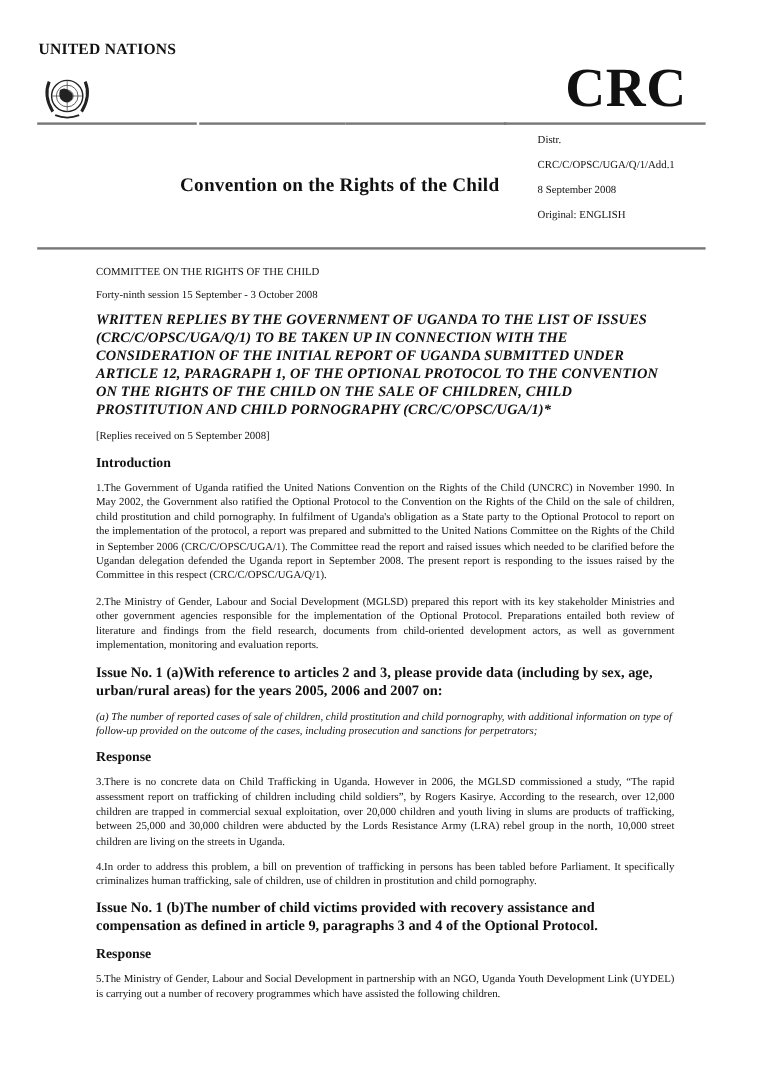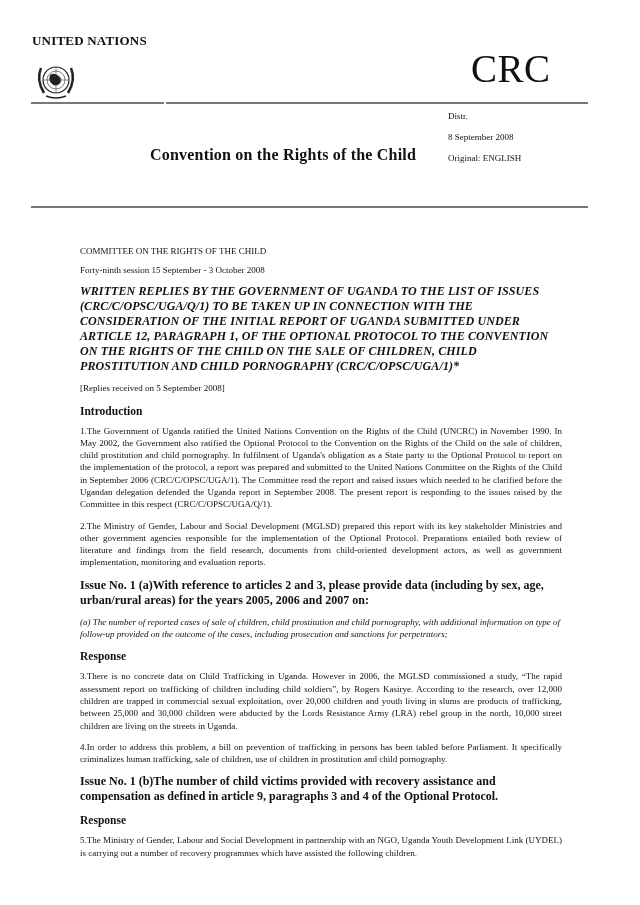--- a/index.html
+++ b/index.html
@@ -1,31 +1,31 @@
 <!DOCTYPE html>
 <html><head>
   <meta charset="utf-8">
   <style>
     html, body { margin: 0; padding: 0; background: #ffffff; }
     body { width: 640px; height: 905px; position: relative; overflow: hidden;
            font-family: "Liberation Serif", "DejaVu Serif", serif; color: #111; }
     .abs { position: absolute; }
     .org { left: 32px; top: 33px; font-size: 13px; font-weight: bold; letter-spacing: 0.2px; }
     .logo { left: 32px; top: 60px; width: 48px; height: 42px; }
-    .symbol { left: 471px; top: 46px; font-size: 39px; font-weight: normal; letter-spacing: 0.5px; }
+    .symbol { left: 471px; top: 46px; font-size: 46px; font-weight: bold; letter-spacing: 0.5px; }
     .rule { position: absolute; height: 2px; background: #777; }
     .rule-top-left { left: 31px; top: 102px; width: 133px; }
     .rule-top-right { left: 166px; top: 102px; width: 122px; }
     .rule-top-right2 { left: 420px; top: 102px; width: 168px; }
     .rule-top-mid { left: 288px; top: 102px; width: 134px; }
     .rule-bottom { left: 31px; top: 206px; width: 557px; }
     .title { left: 150px; top: 146px; font-size: 16px; font-weight: bold; letter-spacing: 0.2px; }
     .meta { left: 448px; top: 106px; font-size: 9px; line-height: 21px; }
     .meta div { white-space: nowrap; }
-    .content { left: 80px; top: 220px; width: 482px; margin-top: 25px; }
+    .content { left: 80px; top: 220px; width: 482px; }
     .small { font-size: 9px; line-height: 12.5px; margin: 0 0 6px 0; }
     .doc-heading { font-size: 12px; font-weight: bold; line-height: 15px; margin: 8px 0 8px 0; letter-spacing: 0.1px; font-style: italic; }
     .section { font-size: 11.5px; font-weight: bold; margin: 10px 0 8px 0; }
     .para { font-size: 9px; line-height: 12.3px; margin: 0 0 9px 0; text-align: justify; }
     .issue { font-size: 12px; font-weight: bold; line-height: 15px; margin: 6px 0 8px 0; }
     .italic-q { font-size: 9px; line-height: 12.3px; font-style: italic; font-weight: normal; margin: 0 0 10px 0; }
   </style>
 </head>
 <body>
 
@@ -49,20 +49,21 @@
 
 <div class="rule rule-top-left"></div>
 <div class="rule rule-top-right"></div>
 <div class="rule rule-top-mid"></div>
 <div class="rule rule-top-right2"></div>
 
 <div class="abs title">Convention on the Rights of the Child</div>
 
 <div class="abs meta">
   <div>Distr.</div>
+  <div>CRC/C/OPSC/UGA/Q/1/Add.1</div>
   <div>8 September 2008</div>
   <div>Original: ENGLISH</div>
 </div>
 
 <div class="rule rule-bottom"></div>
 
 <div class="abs content">
   <p class="small">COMMITTEE ON THE RIGHTS OF THE CHILD</p>
   <p class="small">Forty-ninth session 15 September - 3 October 2008</p>
   <p class="doc-heading">WRITTEN REPLIES BY THE GOVERNMENT OF UGANDA TO THE LIST OF ISSUES (CRC/C/OPSC/UGA/Q/1) TO BE TAKEN UP IN CONNECTION WITH THE CONSIDERATION OF THE INITIAL REPORT OF UGANDA SUBMITTED UNDER ARTICLE 12, PARAGRAPH 1, OF THE OPTIONAL PROTOCOL TO THE CONVENTION ON THE RIGHTS OF THE CHILD ON THE SALE OF CHILDREN, CHILD PROSTITUTION AND CHILD PORNOGRAPHY (CRC/C/OPSC/UGA/1)*</p>

